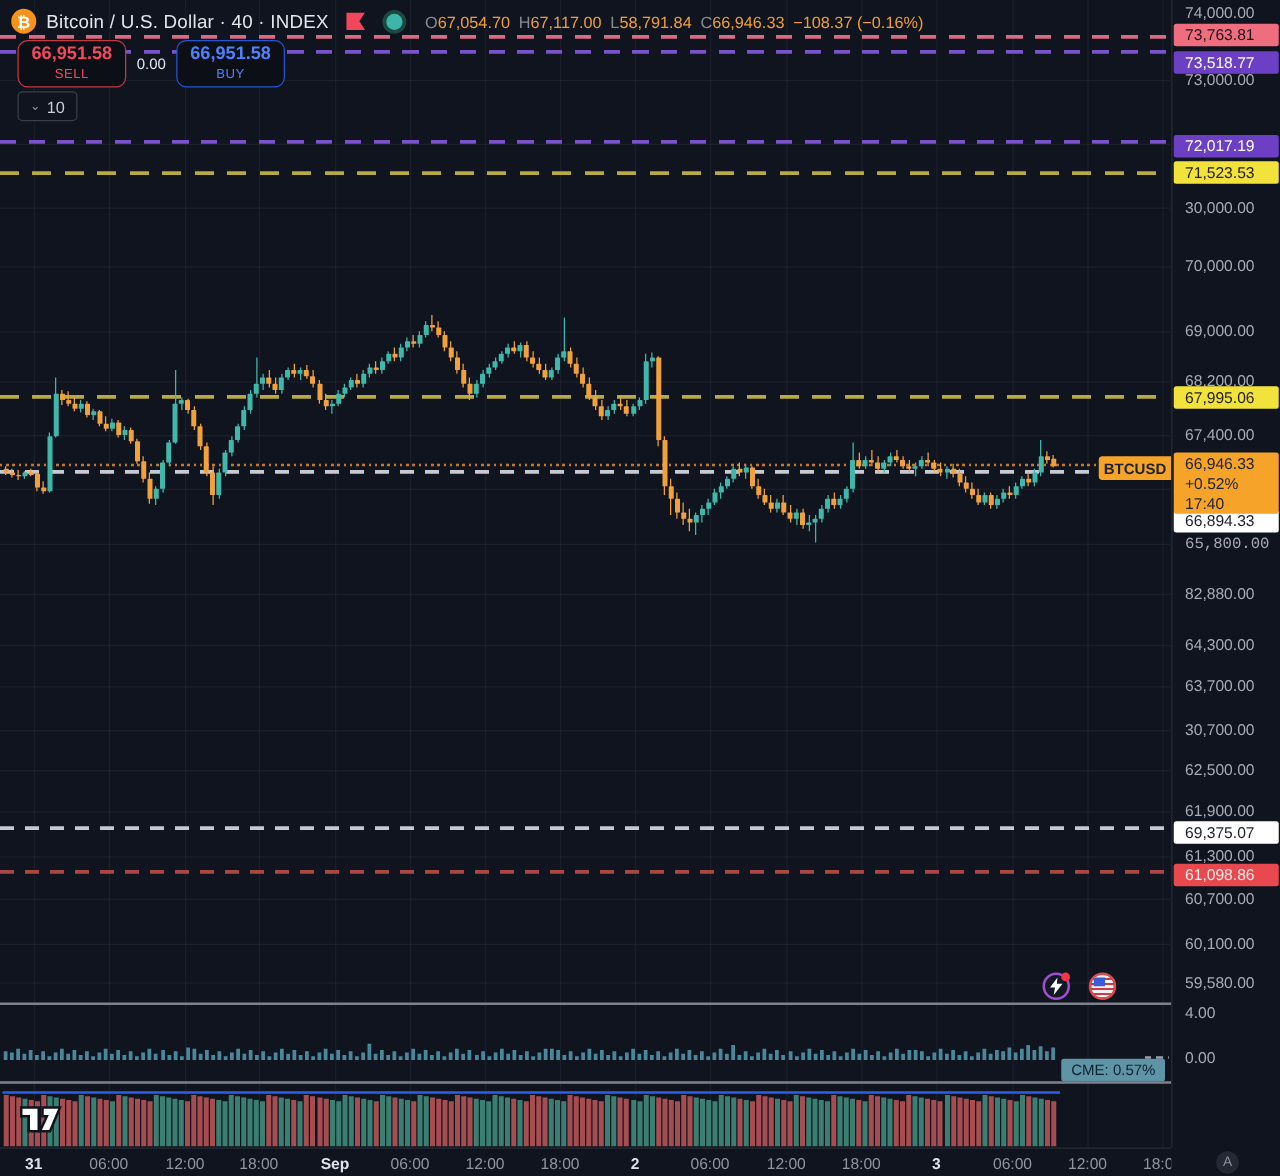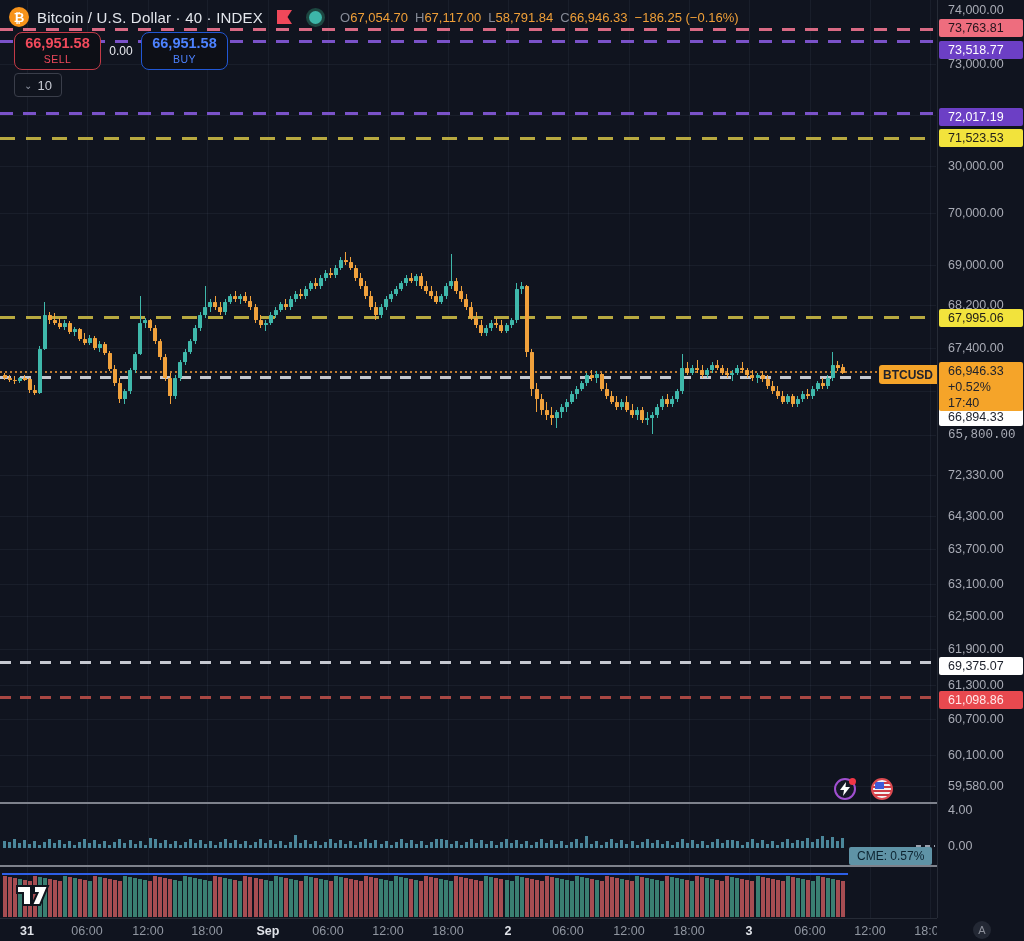--- a/index.html
+++ b/index.html
@@ -806,21 +806,21 @@
 
   <div id="symbol-row">
     <div id="btc-logo">₿</div>
     <div id="symbol-title">Bitcoin / U.S. Dollar · 40 · INDEX</div>
     <div id="flag-icon">
       <svg width="16" height="14" viewBox="0 0 16 14">
           <path d="M0 0 H15 L10.5 7 L15 14 H0 Z" fill="#f0485a"></path>
         </svg>
     </div>
     <div id="stream-dot"></div>
-    <div id="ohlc-row"><span class="ohlc-key">O</span><span class="ohlc-val">67,054.70</span><span class="ohlc-key">H</span><span class="ohlc-val">67,117.00</span><span class="ohlc-key">L</span><span class="ohlc-val">58,791.84</span><span class="ohlc-key">C</span><span class="ohlc-val">66,946.33</span><span class="ohlc-val">−186.25 (−0.16%)</span></div>
+    <div id="ohlc-row"><span class="ohlc-key">O</span><span class="ohlc-val">67,054.70</span><span class="ohlc-key">H</span><span class="ohlc-val">67,117.00</span><span class="ohlc-key">L</span><span class="ohlc-val">58,791.84</span><span class="ohlc-key">C</span><span class="ohlc-val">66,946.33</span><span class="ohlc-val">−108.37 (−0.16%)</span></div>
   </div>
 
   <div id="trade-panel">
     <div class="trade-btn" id="sell-btn">
       <div class="trade-price">66,951.58</div>
       <div class="trade-side">SELL</div>
     </div>
     <div id="spread">0.00</div>
     <div class="trade-btn" id="buy-btn">
       <div class="trade-price">66,951.58</div>
@@ -856,24 +856,24 @@
       <div>17:40</div>
     </div>
   <div class="axis-label" style="top: 3px;">74,000.00</div>
       <div class="axis-label" style="top: 57px;">73,000.00</div>
       <div class="axis-label" style="top: 159px;">30,000.00</div>
       <div class="axis-label" style="top: 206px;">70,000.00</div>
       <div class="axis-label" style="top: 258px;">69,000.00</div>
       <div class="axis-label" style="top: 298px;">68,200.00</div>
       <div class="axis-label" style="top: 341px;">67,400.00</div>
       <div class="axis-label" style="top: 428px; font-family: Liberation Mono, monospace;">65,800.00</div>
-      <div class="axis-label" style="top: 468px;">72,330.00</div>
+      <div class="axis-label" style="top: 468px;">82,880.00</div>
       <div class="axis-label" style="top: 509px;">64,300.00</div>
       <div class="axis-label" style="top: 542px;">63,700.00</div>
-      <div class="axis-label" style="top: 577px;">63,100.00</div>
+      <div class="axis-label" style="top: 577px;">30,700.00</div>
       <div class="axis-label" style="top: 609px;">62,500.00</div>
       <div class="axis-label" style="top: 642px;">61,900.00</div>
       <div class="axis-label" style="top: 678px;">61,300.00</div>
       <div class="axis-label" style="top: 712px;">60,700.00</div>
       <div class="axis-label" style="top: 748px;">60,100.00</div>
       <div class="axis-label" style="top: 779px;">59,580.00</div>
       <div class="axis-label" style="top: 803px;">4.00</div>
       <div class="axis-label" style="top: 839px;">0.00</div>
       <div class="axis-tag" style="top: 19px; background: rgb(238, 109, 126); color: rgb(35, 20, 28);">73,763.81</div>
       <div class="axis-tag" style="top: 41px; background: rgb(108, 63, 197); color: rgb(255, 255, 255);">73,518.77</div>

